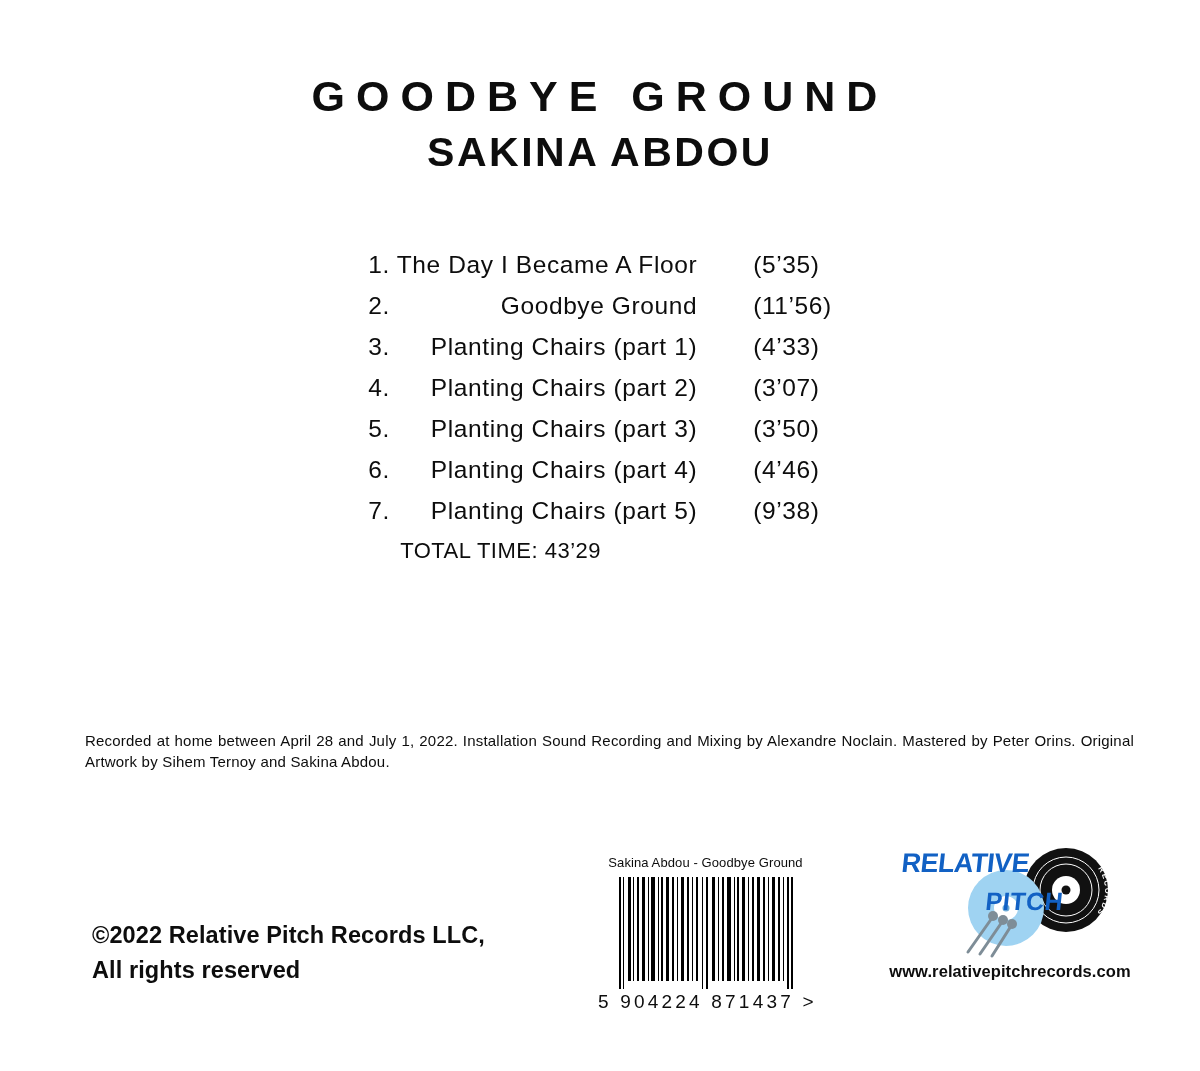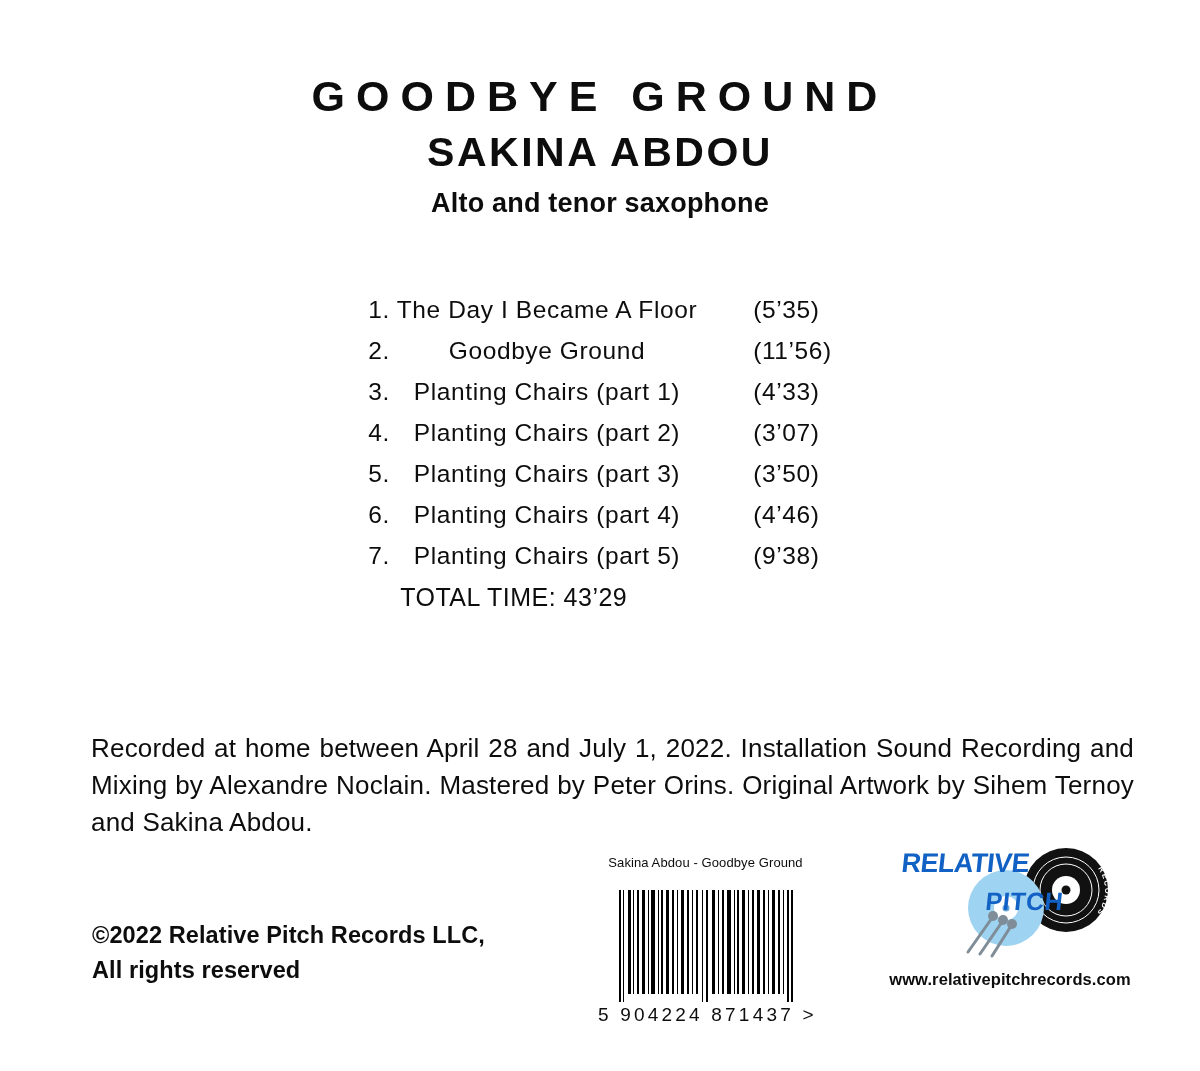--- a/index.html
+++ b/index.html
@@ -55,42 +55,42 @@
     font-size: 24.5px;
     letter-spacing: 0.6px;
     padding: 6.5px 0;
     white-space: nowrap;
   }
   .tracklist td.num {
     text-align: right;
     padding-right: 7px;
   }
   .tracklist td.title {
-    text-align: center;
+    text-align: right;
     padding-right: 56px;
     margin-top: 18px;
   }
   .tracklist td.dur {
     text-align: left;
   }
   .total-time {
-    font-size: 25px;
+    font-size: 22px;
     letter-spacing: 0.5px;
     padding-left: 32px;
     padding-top: 7px;
     white-space: nowrap;
   }
 
   
   .credits {
     position: absolute;
-    left: 91px;
+    left: 85px;
     right: 66px;
     top: 730px;
-    font-size: 26px;
+    font-size: 15px;
     line-height: 1.42;
     text-align: justify;
     letter-spacing: 0.2px;
   }
 
   
   .copyright {
     position: absolute;
     left: 92px;
     top: 918px;
@@ -105,21 +105,21 @@
   .barcode-block {
     position: absolute;
     left: 598px;
     top: 855px;
     width: 215px;
     text-align: center;
   }
   .barcode-caption {
     font-size: 13px;
     letter-spacing: 0.1px;
-    margin-bottom: 20px;
+    margin-bottom: 7px;
     white-space: nowrap;
   }
   .barcode-bars {
     height: 112px;
     width: 178px;
     margin: 0 auto;
     display: block;
   }
   .barcode-digits {
     font-size: 19px;
@@ -140,31 +140,30 @@
   .logo-art {
     width: 245px;
     height: 120px;
     display: block;
     margin: 0 auto;
   }
   .logo-url {
     font-size: 16.5px;
     font-weight: bold;
     letter-spacing: 0.1px;
-    margin-top: 8px;
+    margin-top: 0;
     white-space: nowrap;
   }
 </style>
 </head>
 <body>
 
 <div class="header">
   <h1 class="album-title">GOODBYE GROUND</h1>
   <h2 class="artist-name">SAKINA ABDOU</h2>
-  <div class="instruments">Alto and tenor saxophone</div>
 </div>
 
 <div class="tracklist">
   <div>
     <table>
       <tbody>
         <tr>
           <td class="num">1.</td>
           <td class="title">The Day I Became A Floor</td>
           <td class="dur">(5’35)</td>

